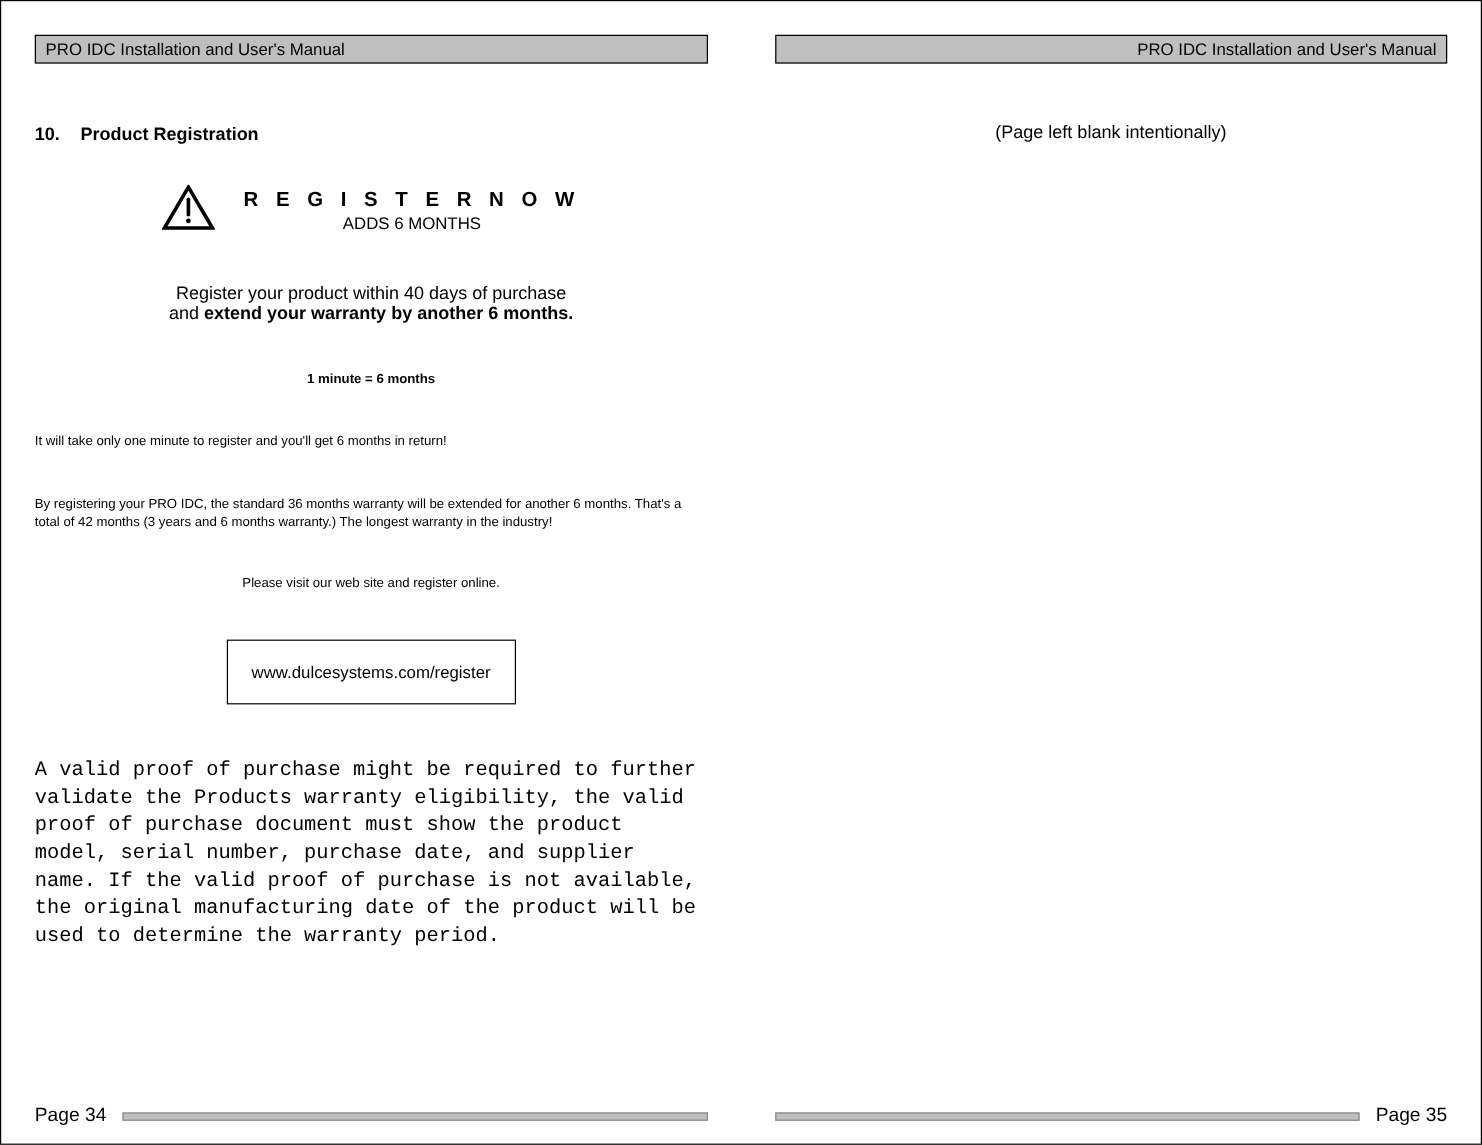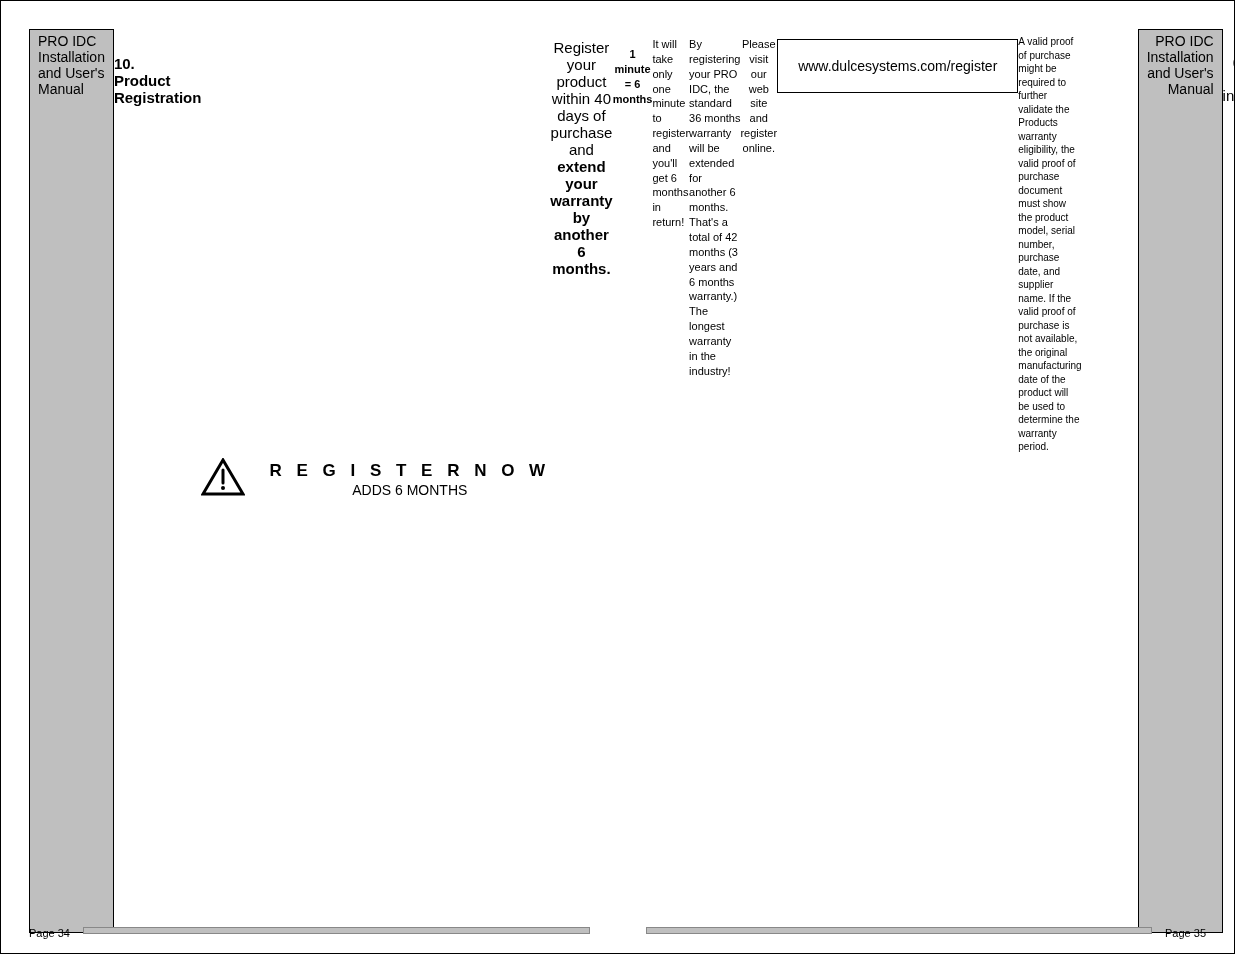--- a/index.html
+++ b/index.html
@@ -19,22 +19,23 @@
     position: relative;
   }
   .spread {
     display: flex;
     gap: 56px;
     height: 100%;
   }
   .page {
     flex: 1 1 0;
     display: flex;
-    flex-direction: row;
+    flex-direction: column;
     position: relative;
+    gap: 21px;
   }
   .header-bar {
     border: 1px solid #000;
     background: #bfbfbf;
     padding: 3px 8px;
     font-size: 14px;
     margin-bottom: 4px;
   }
   .page-right .header-bar { text-align: right; }
   .section-title {
@@ -63,35 +64,36 @@
   .body-text { font-size: 11px; line-height: 1.35; margin: 8px 0; }
   .bold { font-weight: bold; }
   .url-box {
     border: 1px solid #000;
     display: inline-block;
     padding: 18px 20px;
     font-size: 14px;
     margin: 10px 0 18px 0;
   }
   .url-wrap { text-align: center; }
-  .fineprint { font-size: 10px; line-height: 1.35; margin-top: 6px; }
+  .fineprint { font-size: 17px; line-height: 1.35; margin-top: 6px; font-family: Liberation Mono, monospace; }
   .blank-note { text-align: center; font-size: 15px; margin-top: 24px; }
   .footer {
     position: absolute;
     left: 28px;
     right: 28px;
     bottom: 14px;
     display: flex;
     gap: 56px;
   }
   .footer-half {
     flex: 1 1 0;
     display: flex;
+    align-items: center;
     gap: 13px;
-    font-size: 11px;
+    font-size: 16px;
   }
   .footer-half.right { flex-direction: row-reverse; }
   .footer-rule {
     flex: 1 1 auto;
     height: 7px;
     background: #bfbfbf;
     border: 1px solid #888;
   }
   .intro-block { text-align: center; margin-top: 10px; }
   .intro-line { font-size: 15px; }

